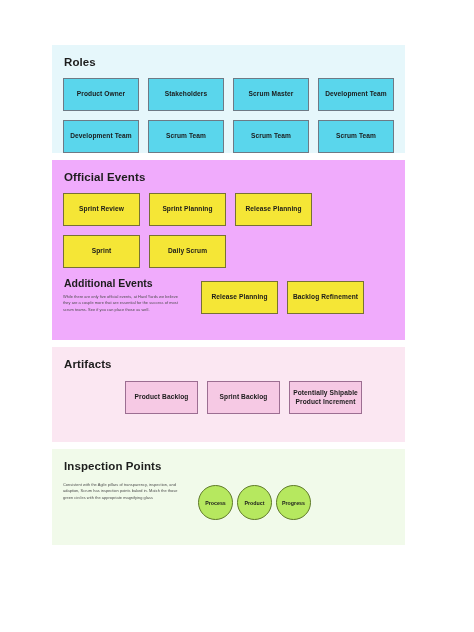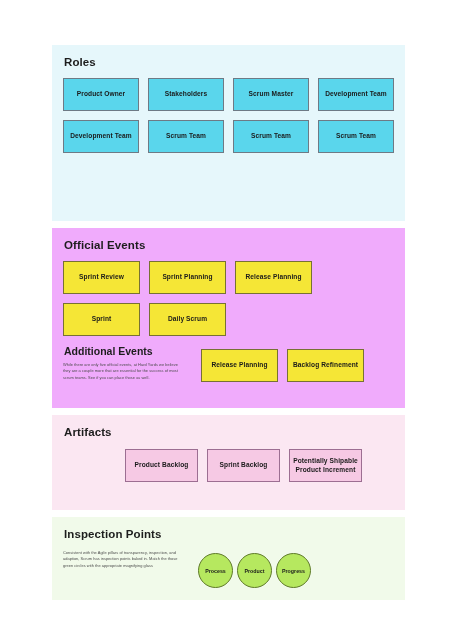--- a/index.html
+++ b/index.html
@@ -24,24 +24,24 @@
   }
 
   .panel {
     position: relative;
     box-sizing: border-box;
     width: 353px;
     margin-bottom: 7px;
     padding: 10px 11px 12px 11px;
   }
 
-  .panel-roles      { background: #e6f7fb; height: 176px; }
+  .panel-roles      { background: #e6f7fb; height: 108px; }
   .panel-events     { background: #f0abfc; height: 180px; }
   .panel-artifacts  { background: #fbe7f2; height: 95px; }
-  .panel-inspection { background: #f1faea; height: 83px; }
+  .panel-inspection { background: #f1faea; height: 96px; }
 
   .panel-title {
     font-size: 11.5px;
     font-weight: bold;
     color: #1d1d1d;
     letter-spacing: 0.1px;
     margin: 1px 0 10px 1px;
   }
 
   .sub-title {

